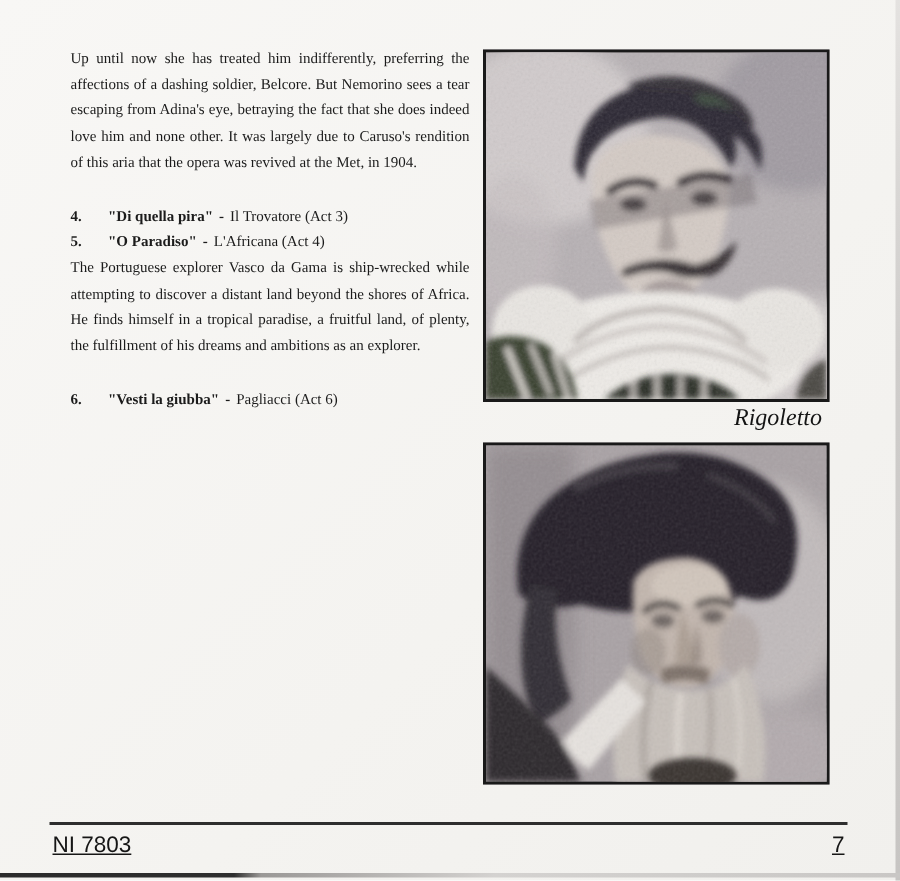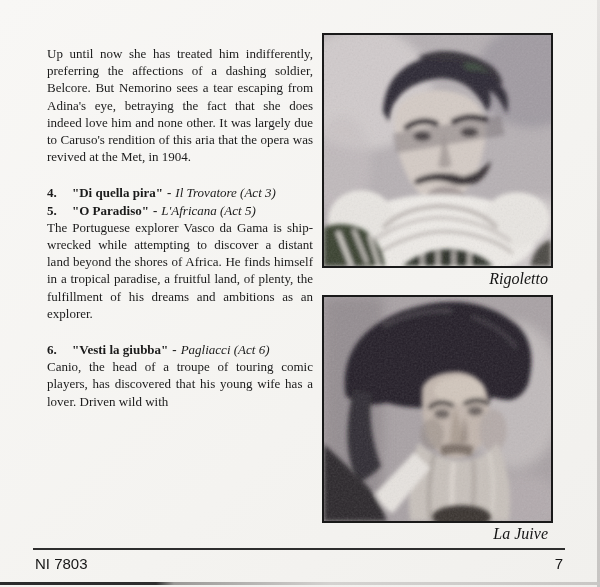--- a/index.html
+++ b/index.html
@@ -13,30 +13,30 @@
   }
   .right-edge {
     position: absolute; top: 0; bottom: 0; right: 0; width: 3px;
     background: linear-gradient(to bottom, #e4e2e0 0%, #cfcdcb 40%, #c7c5c3 100%);
   }
   .bottom-edge {
     position: absolute; left: 0; right: 0; bottom: 2px; height: 3px;
     background: linear-gradient(to right, #2b2b2b 0%, #2e2e2e 26%, #9a9896 29%, #d4d2d0 55%, #c9c7c5 100%);
   }
   .text-col {
-    position: absolute; left: 47px; top: 45px; width: 266px;
-    font-size: 13px; line-height: 17.2px;
+    position: absolute; left: 47px; top: 31px; width: 266px;
+    font-size: 10px; line-height: 17.2px;
     text-align: justify;
   }
   .text-col p { margin: 0 0 19px 0; }
   .entry-heading { text-align: left; white-space: nowrap; }
   .entry-heading .num { font-weight: bold; display: inline-block; width: 25px; }
   .entry-heading .title { font-weight: bold; }
   .entry-heading .sep { font-weight: bold; margin: 0 4px; }
-  .entry-heading .opera { font-style: italic; }
+  .entry-heading .opera { }
   .photo-col { position: absolute; left: 322px; top: 33px; width: 231px; }
   .photo-frame {
     width: 231px; border: 2px solid #191919; box-sizing: border-box;
     background: #b0aaad; line-height: 0;
   }
   .frame-1 { height: 235px; }
   .frame-2 { height: 228px; margin-top: 6px; }
   .photo-frame svg { width: 100%; height: 100%; display: block; }
   .photo-caption {
     font-style: italic; font-size: 16px; line-height: 21px;
@@ -44,47 +44,46 @@
   }
   .cap-1 { margin-bottom: 1px; }
   .footer-rule {
     position: absolute; left: 33px; top: 548px; width: 532px; height: 2px;
     background: #2e2e2e;
   }
   .footer-text {
     position: absolute; left: 35px; right: 37px; top: 555px;
     font-family: "Liberation Sans", sans-serif;
     font-size: 15px; color: #161616;
-    display: flex; justify-content: space-between;
+    display: flex; justify-content: space-between; text-decoration: underline;
   }
 </style>
 </head>
 <body>
 
 <div class="text-col">
   <p>Up until now she has treated him indifferently, preferring the affections of a dashing soldier, Belcore. But Nemorino sees a tear escaping from Adina's eye, betraying the fact that she does indeed love him and none other. It was largely due to Caruso's rendition of this aria that the opera was revived at the Met, in 1904.</p>
 
   <div>
     <div class="entry-heading">
       <span class="num">4.</span><span class="title">"Di quella pira"</span><span class="sep">-</span><span class="opera">Il Trovatore (Act 3)</span>
     </div>
   </div>
 
   <div>
     <div class="entry-heading">
-      <span class="num">5.</span><span class="title">"O Paradiso"</span><span class="sep">-</span><span class="opera">L'Africana (Act 5)</span>
+      <span class="num">5.</span><span class="title">"O Paradiso"</span><span class="sep">-</span><span class="opera">L'Africana (Act 4)</span>
     </div>
     <p>The Portuguese explorer Vasco da Gama is ship-wrecked while attempting to discover a distant land beyond the shores of Africa. He finds himself in a tropical paradise, a fruitful land, of plenty, the fulfillment of his dreams and ambitions as an explorer.</p>
   </div>
 
   <div>
     <div class="entry-heading">
       <span class="num">6.</span><span class="title">"Vesti la giubba"</span><span class="sep">-</span><span class="opera">Pagliacci (Act 6)</span>
     </div>
-    <p>Canio, the head of a troupe of touring comic players, has discovered that his young wife has a lover. Driven wild with</p>
   </div>
 </div>
 
 <div class="photo-col">
 
   <div class="photo-frame frame-1">
     <svg viewBox="0 0 231 235" aria-hidden="true">
       <defs>
         <filter id="g1b">
             <feGaussianBlur stdDeviation="2.2"></feGaussianBlur>
@@ -190,21 +189,20 @@
         <path d="M118,152 Q134,146 152,152 L150,162 Q134,156 120,162 Z" fill="#7a6e66"></path>
       </g>
       <g filter="url(#g2b)">
         <path d="M52,200 L92,158 L108,174 L70,220 Q58,214 52,200 Z" fill="#e7e3df"></path>
         <path d="M0,228 L0,150 Q22,170 44,192 Q58,210 64,228 Z" fill="#2c272c"></path>
         <ellipse cx="140" cy="224" rx="30" ry="12" fill="#39332f"></ellipse>
       </g>
       <rect width="231" height="228" filter="url(#noise2)" opacity="0.16"></rect>
     </svg>
   </div>
-  <div class="photo-caption">La Juive</div>
 
 </div>
 
 <div class="footer-rule"></div>
 <div class="footer-text">
   <span>NI 7803</span>
   <span>7</span>
 </div>
 
 <div class="right-edge"></div>

